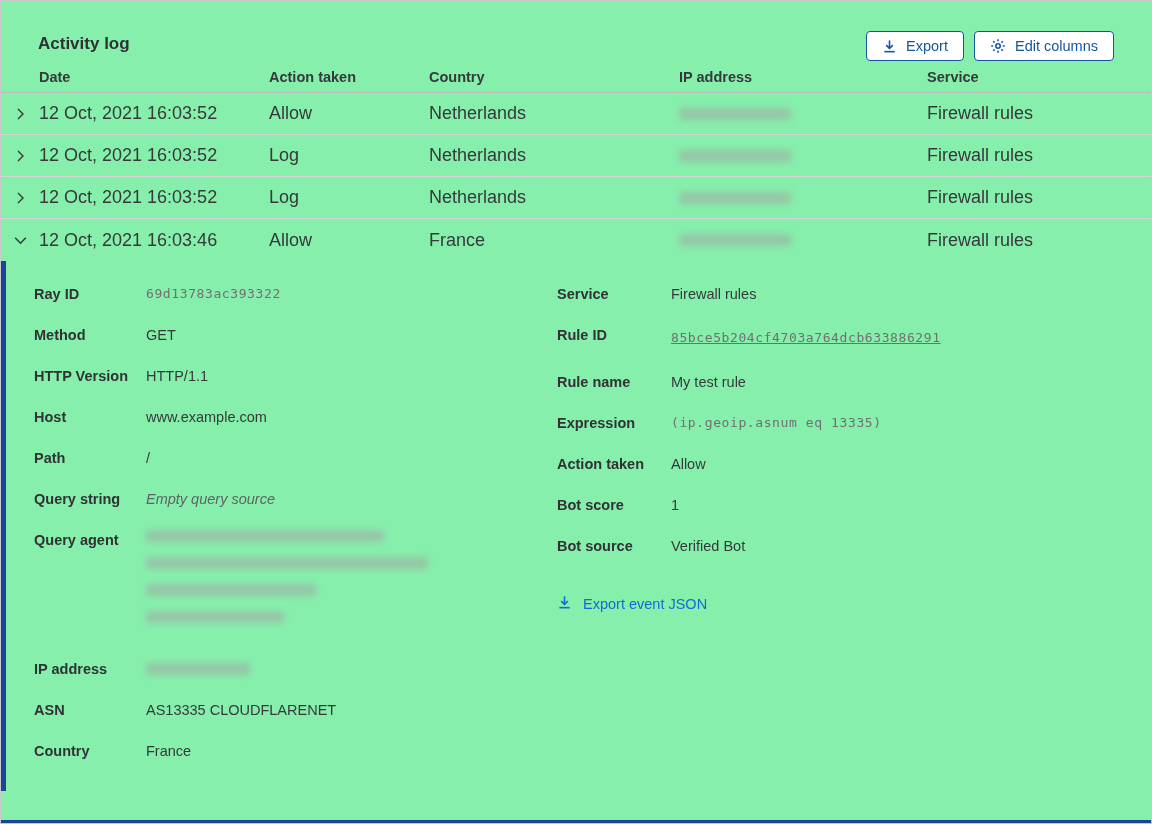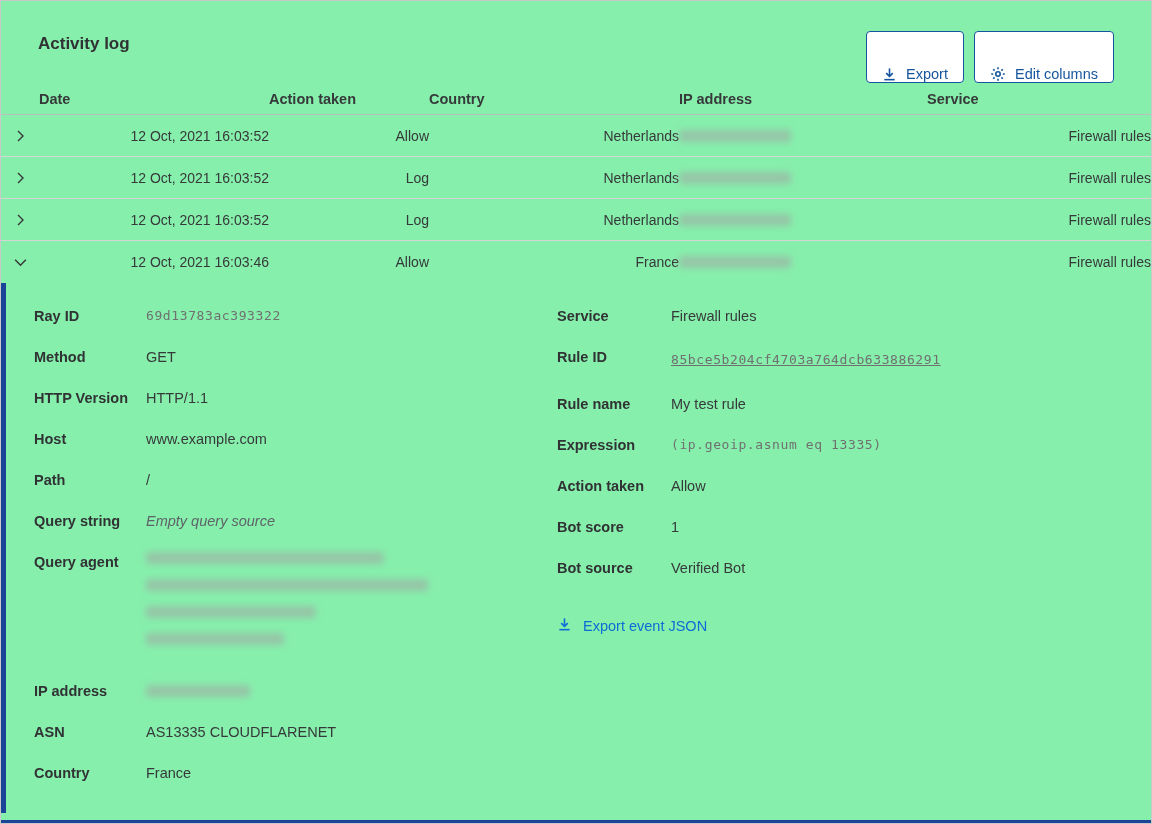--- a/index.html
+++ b/index.html
@@ -8,35 +8,35 @@
   .app {
     position:relative; width:1152px; height:824px;
     border:1px solid #c9c9c9; background:#86efac; overflow:hidden;
   }
 
   
   .header { display:flex; justify-content:space-between; align-items:flex-start; padding:30px 37px 0 37px; }
   .page-title { font-size:17px; font-weight:700; color:#2f3133; padding-top:3px; }
   .toolbar { display:flex; gap:10px; }
   .btn {
-    display:inline-flex; align-items:flex-end; gap:9px; height:52px; padding:0 15px;
+    display:inline-flex; align-items:center; gap:9px; height:30px; padding:0 15px;
     background:#fff; border:1px solid #15559e; border-radius:4px;
     color:#15559e; font-size:14.5px; cursor:pointer; font-family:inherit;
   }
   .btn svg { display:block; }
 
   
   .grid-row {
     display:grid;
     grid-template-columns:38px 230px 160px 250px 248px 1fr;
     align-items:center;
   }
   .thead { height:32px; font-weight:700; font-size:14.5px; border-bottom:1px solid #bdbdbd; }
   .thead > div { padding-right:8px; }
-  .trow { height:42px; font-size:14px; border-bottom:1px solid #d6d6d6; cursor:pointer;text-align:right; }
+  .trow { height:42px; font-size:18px; border-bottom:1px solid #d6d6d6; cursor:pointer; }
   .trow.expanded { border-bottom:none; }
   .chev { display:flex; justify-content:center; align-items:center; }
   .redact {
     background:#a3a3a3; opacity:.55; border-radius:2px; height:12px;
     filter:blur(3.5px);
   }
   .ip-blob { width:112px; }
 
   
   .detail {

